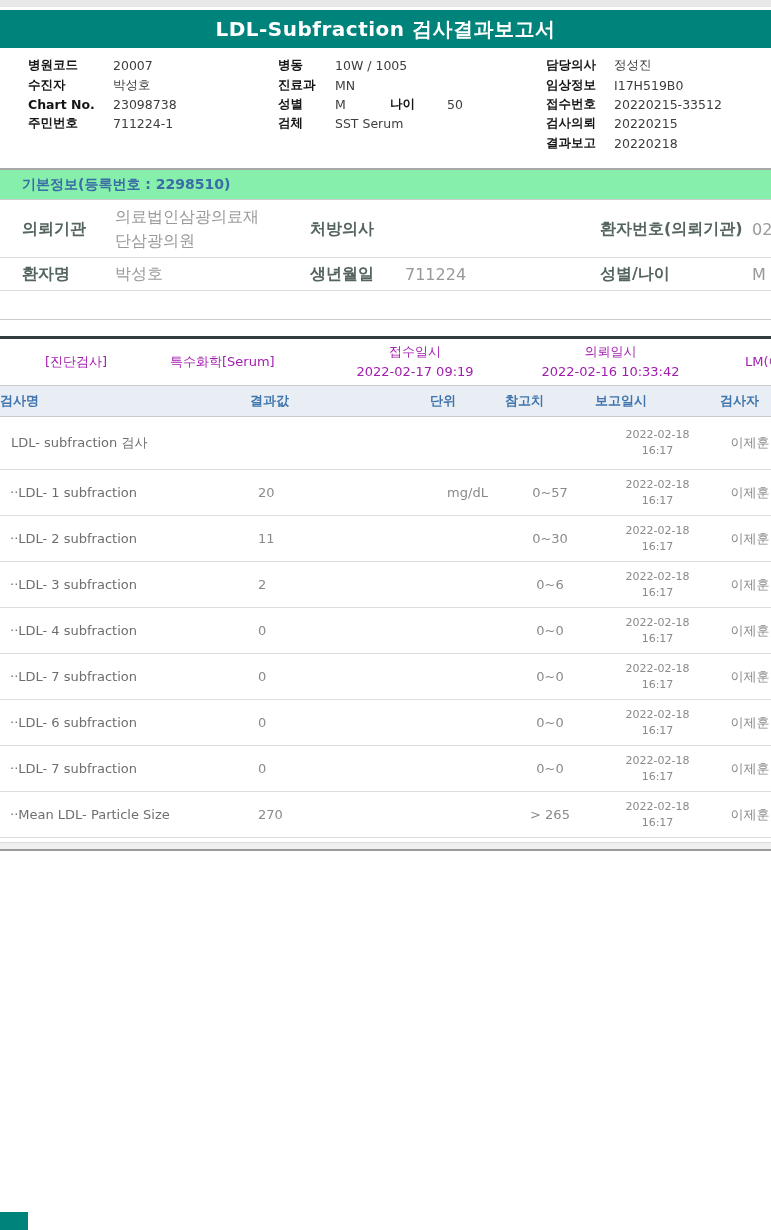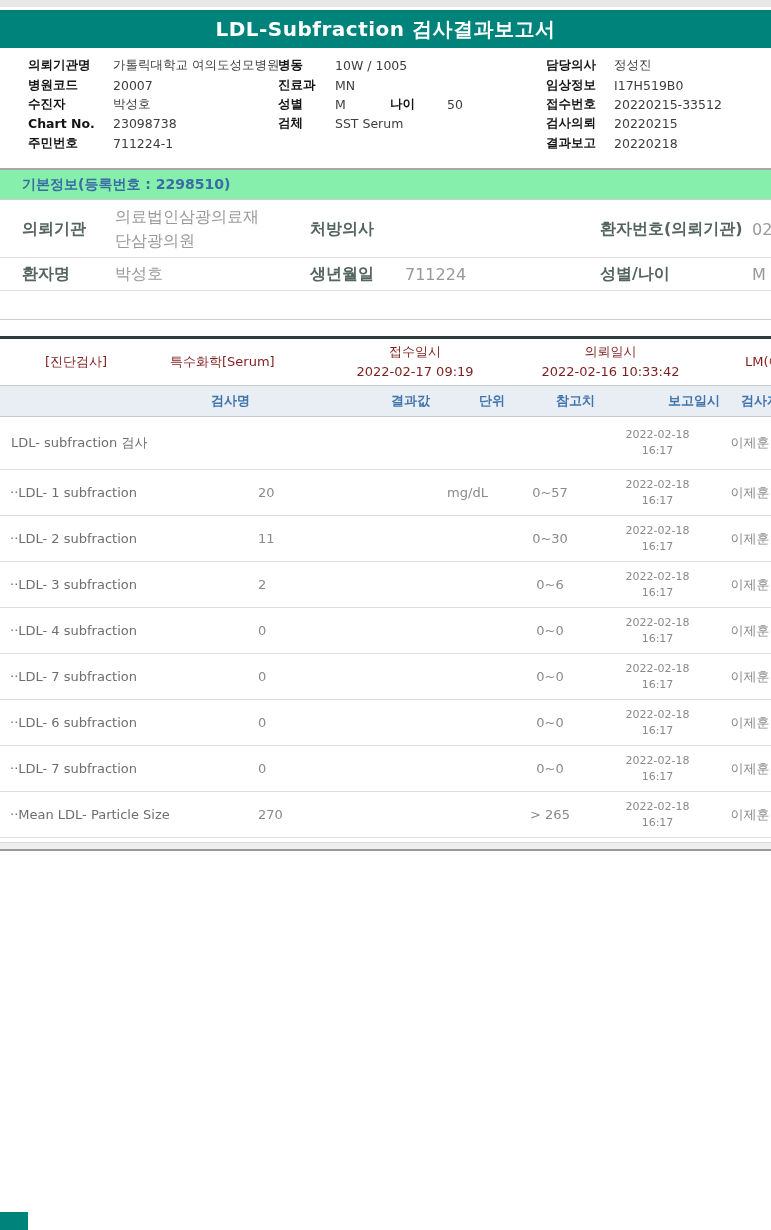--- a/index.html
+++ b/index.html
@@ -37,32 +37,32 @@
   .b-value { color:#999999; }
   .b-wrap { white-space:normal; width:152px; word-break:break-all; line-height:1.5; }
   .bx1 { left:22px; } .bx2 { left:115px; } .bx3 { left:310px; } .bx4 { left:405px; }
   .bx5 { left:600px; } .bx6 { left:752px; }
 
   .sep-line { position:absolute; top:319px; left:0; right:0; height:1px; background:#cccccc; }
 
   
   .exam-band { position:absolute; top:336px; left:0; right:0; height:50px;
                border-top:3px solid #313d3d; border-bottom:1px solid #c9c9c9;
-               color:#7f1d1d; font-size:13px; }
+               color:#a21caf; font-size:13px; }
   .e-item { position:absolute; top:50%; transform:translateY(-50%); white-space:nowrap; }
   .e-dept { left:45px; } .e-cat { left:170px; }
   .e-block { text-align:center; line-height:1.55; }
   .e-receipt { left:340px; width:150px; } .e-request { left:528px; width:165px; }
   .e-clip { left:745px; }
 
   
   .results-table { position:absolute; top:386px; left:0; width:790px; font-size:13px; }
   .t-header { display:flex; height:31px; background:#e9eef4; border-bottom:1px solid #c9c9c9;
               align-items:center; color:#3f74ad; font-weight:bold; }
-  .t-header span { display:block; text-align:right;font-family:Liberation Mono, monospace; }
+  .t-header span { display:block; text-align:left;font-family:Liberation Mono, monospace; }
   .t-row { display:flex; height:46px; border-bottom:1px solid #dddddd; align-items:center; color:#8a8a8a; }
   .t-row.first { height:53px; }
   .w-name { width:250px; } .w-result { width:180px; } .w-unit { width:75px; }
   .w-ref { width:90px; } .w-date { width:125px; } .w-exam { width:60px; }
   .c-name { width:250px; color:#6e6e6e; padding-left:11px; }
   .c-name.indent { padding-left:10px; }
   .c-result { width:180px; padding-left:8px; }
   .c-unit { width:75px; text-align:center; }
   .c-ref { width:90px; text-align:center; }
   .c-date { width:125px; text-align:center; font-size:11px; line-height:1.45; }
@@ -80,24 +80,20 @@
 <div class="page">
 
   <div class="top-strip"></div>
 
   <div class="title-bar" style="background: rgb(0, 131, 123);">
     <span class="report-title">LDL-Subfraction 검사결과보고서</span>
   </div>
 
   <div class="header-info">
     <div class="hcol hcol1">
-        <div class="hrow">
-          <span class="hlabel">의뢰기관명</span>
-          <span class="hvalue">가톨릭대학교 여의도성모병원</span>
-        </div>
         <div class="hrow">
           <span class="hlabel">병원코드</span>
           <span class="hvalue">20007</span>
         </div>
         <div class="hrow">
           <span class="hlabel">수진자</span>
           <span class="hvalue">박성호</span>
         </div>
         <div class="hrow">
           <span class="hlabel">Chart No.</span>

